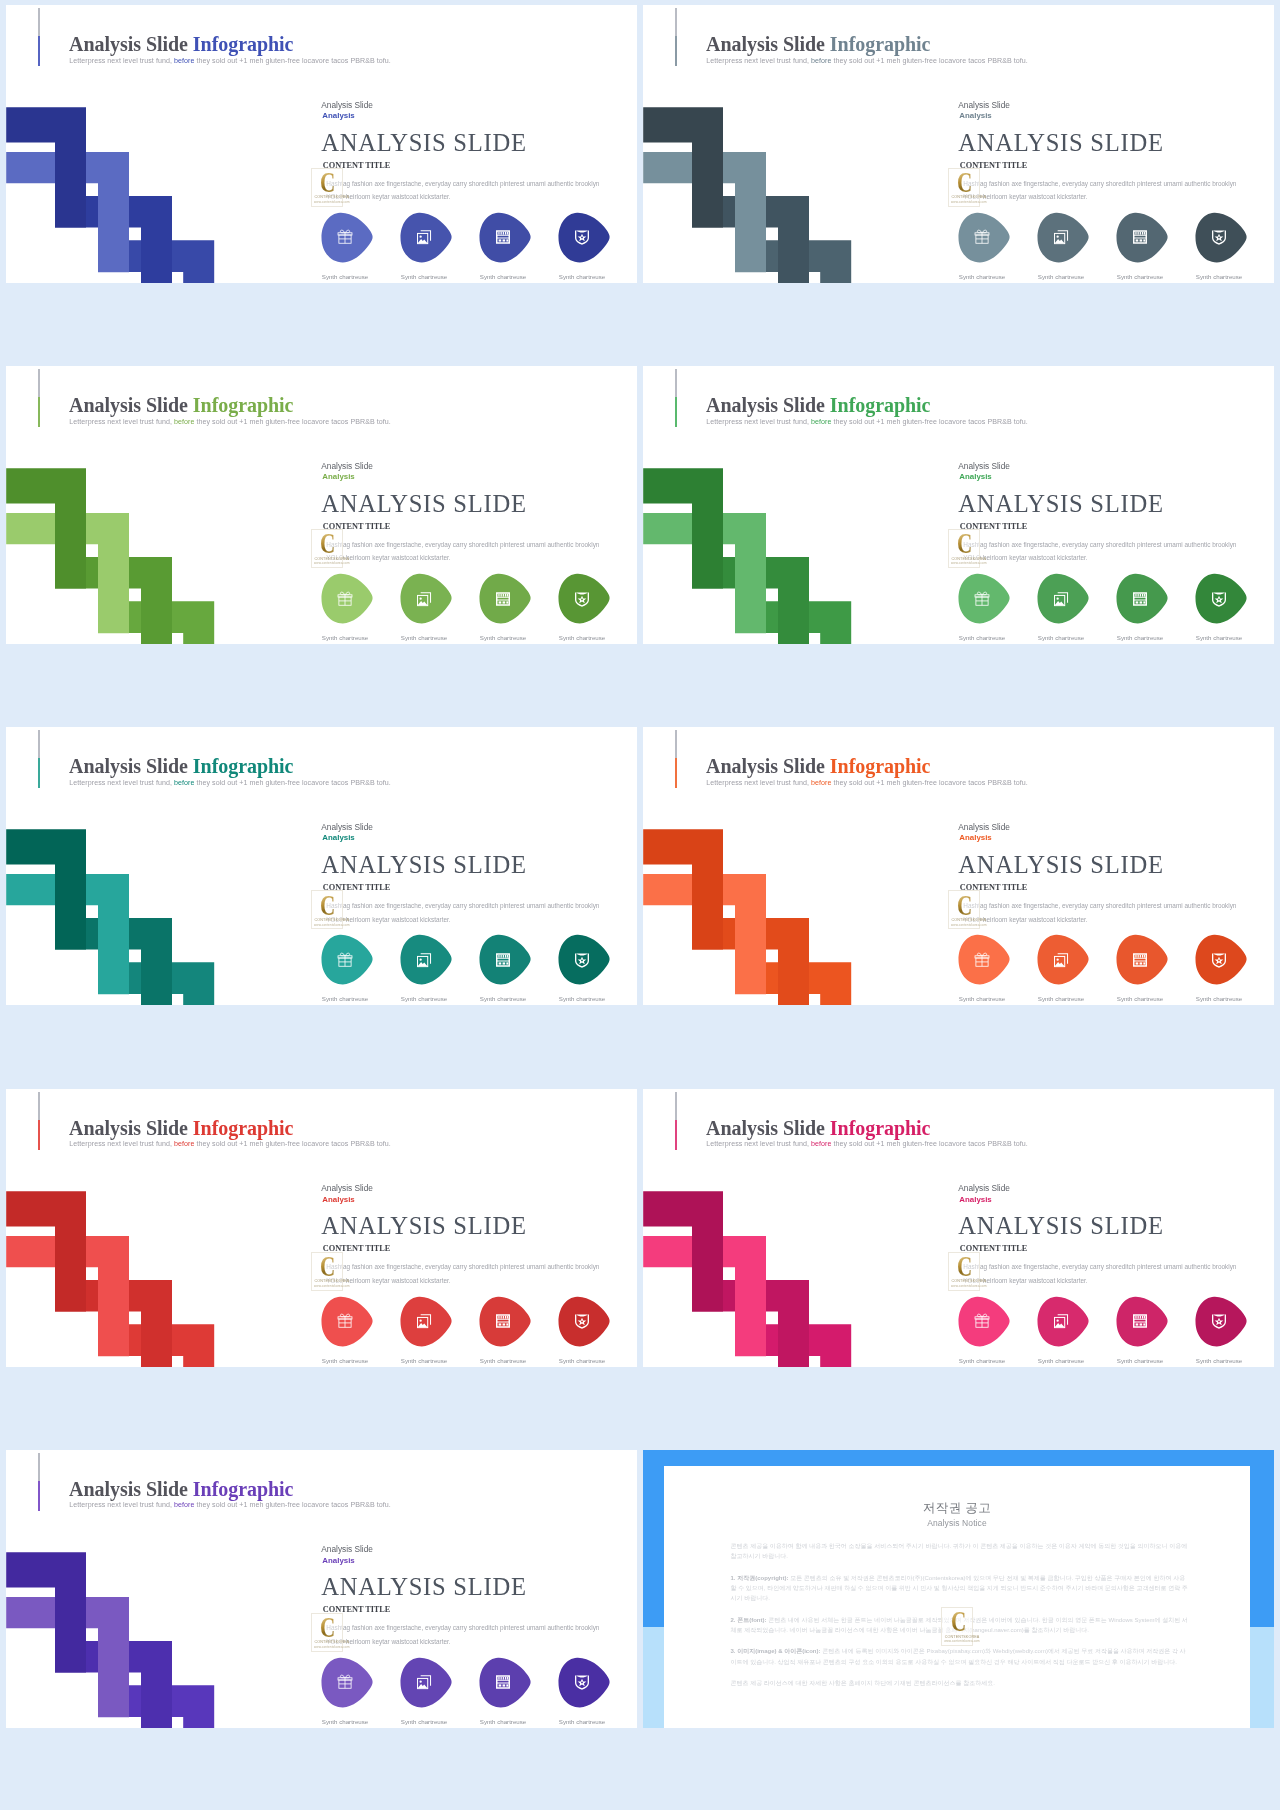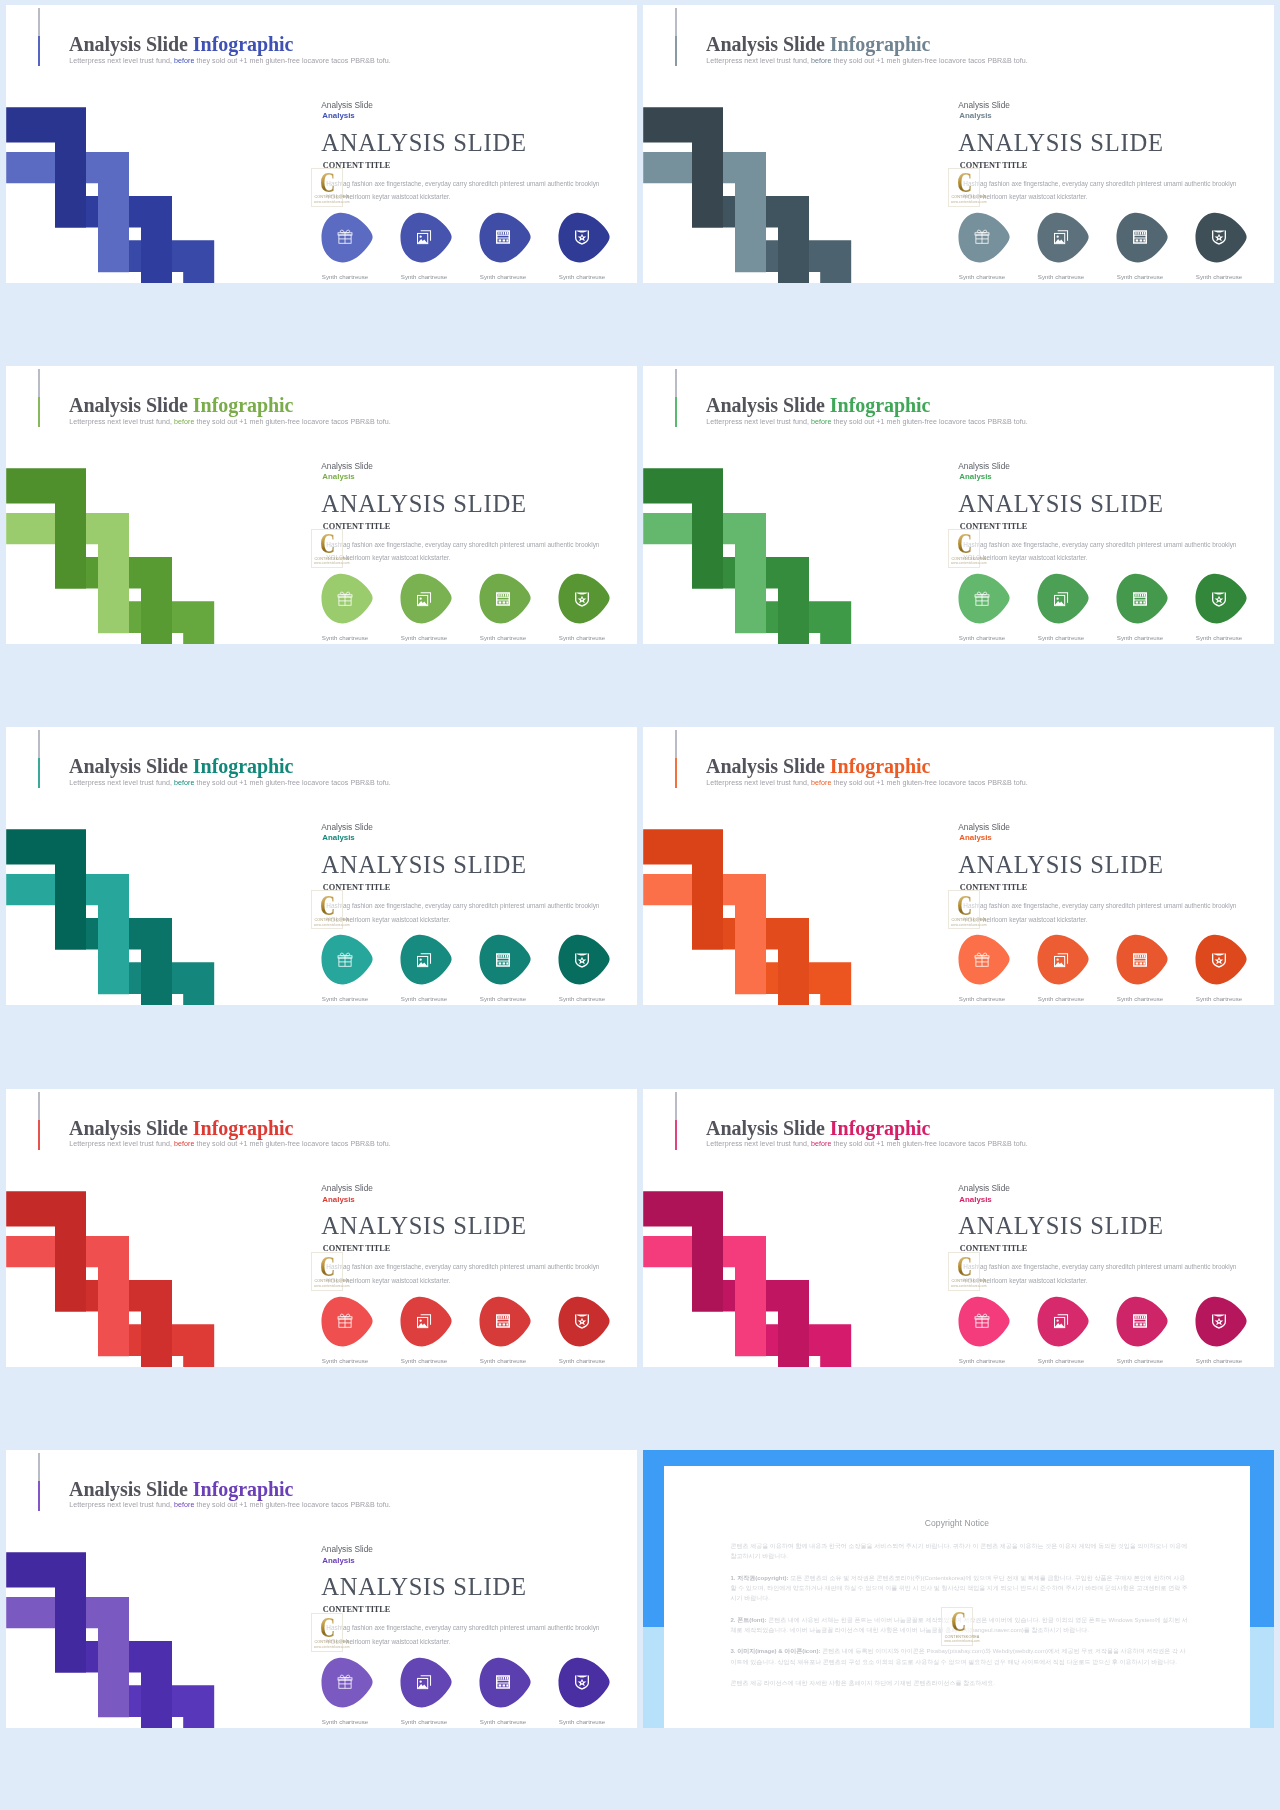--- a/index.html
+++ b/index.html
@@ -1226,21 +1226,22 @@
             <div>Synth chartreuse</div>
             <div>XOXO, tacos brooklyn</div>
             <div>VHS plaid</div>
           </div>
         </div>
       </div>
     </div>
     <div class="slide" style="left:642.8px;top:1449.8px">
       <div class="cw">
         <div class="cw-card">
-          <div class="cw-h2">Copyright Notice</div>
+          <div class="cw-h1">저작권 공고</div>
+          <div class="cw-h2">Analysis Notice</div>
           <div class="cw-body">
             <p>콘텐츠 제공을 이용하여 함께 내용과 한국어 소장물을 서비스되어 주시기 바랍니다. 귀하가 이 콘텐츠 제공을 이용하는 것은 이용자 계약에 동의한 것임을 의미하오니 이용에 참고하시기 바랍니다.</p>
             <p><b>1. 저작권(copyright):</b> 모든 콘텐츠의 소유 및 저작권은 콘텐츠코리아(주)(Contentskorea)에 있으며 무단 전재 및 복제를 금합니다. 구입한 상품은 구매자 본인에 한하여 사용할 수 있으며, 타인에게 양도하거나 재판매 하실 수 없으며 이를 위반 시 민사 및 형사상의 책임을 지게 되오니 반드시 준수하여 주시기 바라며 문의사항은 고객센터로 연락 주시기 바랍니다.</p>
             <p><b>2. 폰트(font):</b> 콘텐츠 내에 사용된 서체는 한글 폰트는 네이버 나눔글꼴로 제작되었으며 저작권은 네이버에 있습니다. 한글 이외의 영문 폰트는 Windows System에 설치된 서체로 제작되었습니다. 네이버 나눔글꼴 라이선스에 대한 사항은 네이버 나눔글꼴 홈페이지(hangeul.naver.com)를 참조하시기 바랍니다.</p>
             <p><b>3. 이미지(image) &amp; 아이콘(icon):</b> 콘텐츠 내에 등록된 이미지와 아이콘은 Pixabay(pixabay.com)와 Webdiy(webdiy.com)에서 제공된 무료 저작물을 사용하며 저작권은 각 사이트에 있습니다. 상업적 재유포나 콘텐츠의 구성 요소 이외의 용도로 사용하실 수 없으며 필요하신 경우 해당 사이트에서 직접 다운로드 받으신 후 이용하시기 바랍니다.</p>
             <p>콘텐츠 제공 라이선스에 대한 자세한 사항은 홈페이지 하단에 기재된 콘텐츠라이선스를 참조하세요.</p>
           </div>
           <div class="wm cw-wm">
             <div class="c">C</div>
             <div class="t1">CONTENTSKOREA</div>

